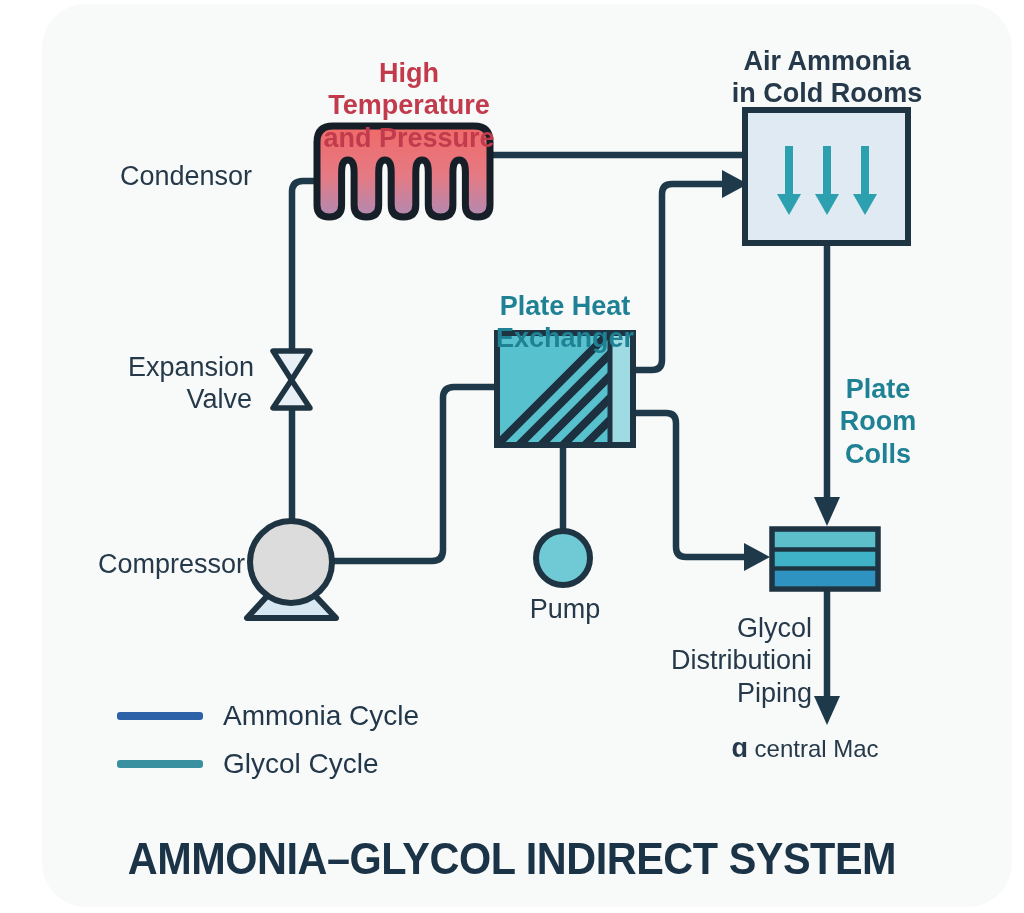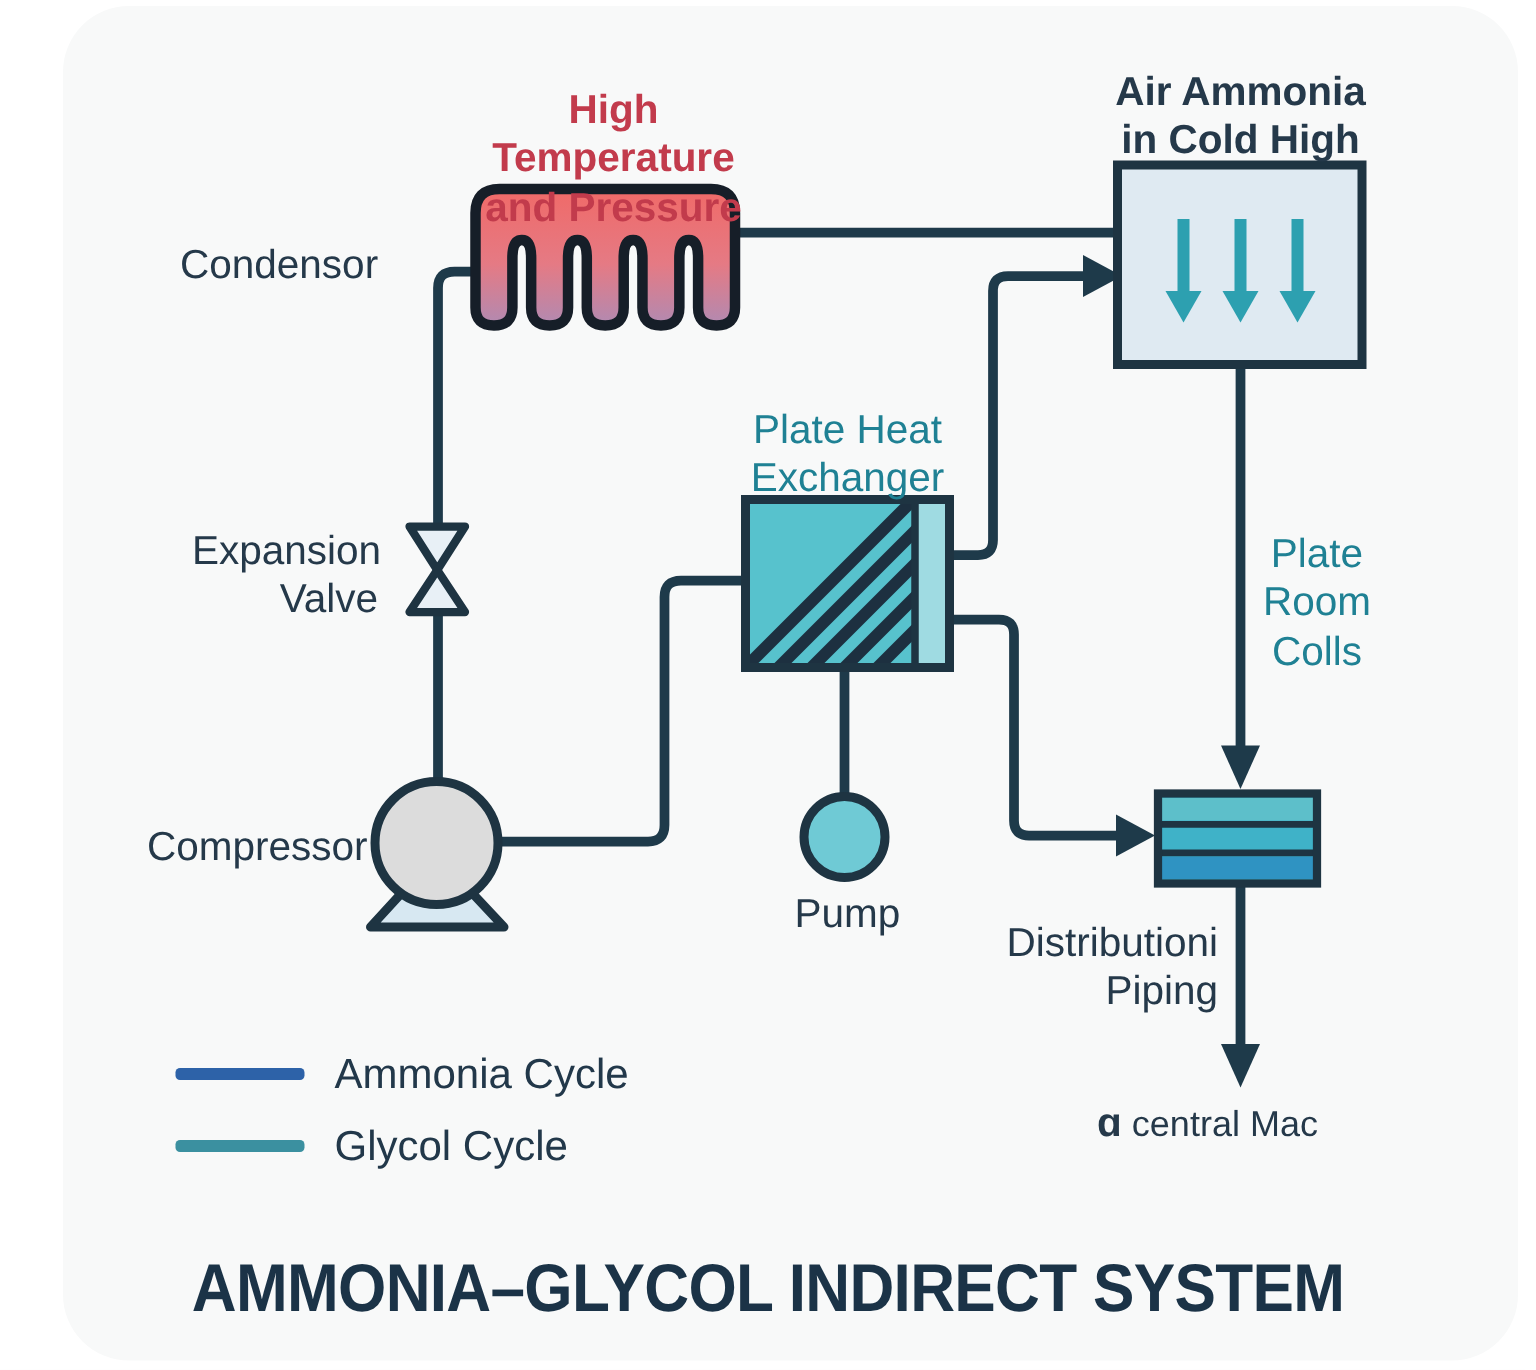--- a/index.html
+++ b/index.html
@@ -4,21 +4,21 @@
 <style>
   html,body{margin:0;padding:0;background:#ffffff;}
   .stage{position:relative;width:1024px;height:913px;background:#ffffff;overflow:hidden;
          font-family:"Liberation Sans",sans-serif;}
   .card{position:absolute;left:42px;top:4px;right:12px;bottom:6px;background:#f8f9f9;
         border-radius:44px;}
   .diagram-svg{position:absolute;left:0;top:0;width:1024px;height:913px;}
   .lbl{position:absolute;font-size:27px;font-weight:500;color:#25394a;line-height:1.2;}
   .lbl.center{text-align:center;}
   .lbl.right{text-align:right;}
-  .lbl.teal{color:#1f8194;font-weight:400;}
+  .lbl.teal{color:#1f8194;font-weight:700;margin-top:20px;}
   .lbl.red{color:#c23b4c;font-weight:600;}
   .legend-row{position:absolute;display:flex;align-items:center;gap:20px;}
   .swatch{display:inline-block;width:86px;height:8px;border-radius:3px;background:#2d62a8;}
   .legend-label{font-size:28px;color:#22384a;font-weight:500;}
   .title{position:absolute;left:0;right:0;top:833px;text-align:center;font-size:45px;
          font-weight:800;color:#1b3347;letter-spacing:-0.5px;transform:scaleX(0.92);}
   .note{position:absolute;left:655px;top:733px;width:300px;text-align:center;
         font-size:24px;color:#25394a;line-height:1.18;}
   .glyph-a{font-size:27px;font-weight:600;}
   .tag-icon{display:inline-block;width:27px;height:15px;border:3.5px solid #1d3545;
@@ -124,21 +124,21 @@
     <span>Condensor</span>
   </div>
 
   <div class="lbl red center" style="left:298px;top:57px;width:222px;">
     <div>High Temperature</div>
     <div>and Pressure</div>
   </div>
 
   <div class="lbl center" style="left:728px;top:45px;width:198px;font-weight:600;">
     <div>Air Ammonia</div>
-    <div>in Cold High</div>
+    <div>in Cold Rooms</div>
   </div>
 
   <div class="lbl teal center" style="left:470px;top:270px;width:190px;">
     <div>Plate Heat</div>
     <div>Exchanger</div>
   </div>
 
   <div class="lbl right" style="left:128px;top:351px;width:124px;">
     <div>Expansion</div>
     <div>Valve</div>
@@ -152,20 +152,21 @@
     <span>Pump</span>
   </div>
 
   <div class="lbl teal center" style="left:838px;top:353px;width:80px;">
     <div>Plate</div>
     <div>Room</div>
     <div>Colls</div>
   </div>
 
   <div class="lbl right" style="left:660px;top:612px;width:152px;">
+    <div>Glycol</div>
     <div>Distributioni</div>
     <div>Piping</div>
   </div>
 
   <div class="note">
     <div>
       <span class="glyph-a">ɑ</span>
       <span>central Mac</span>
     </div>
   </div>

